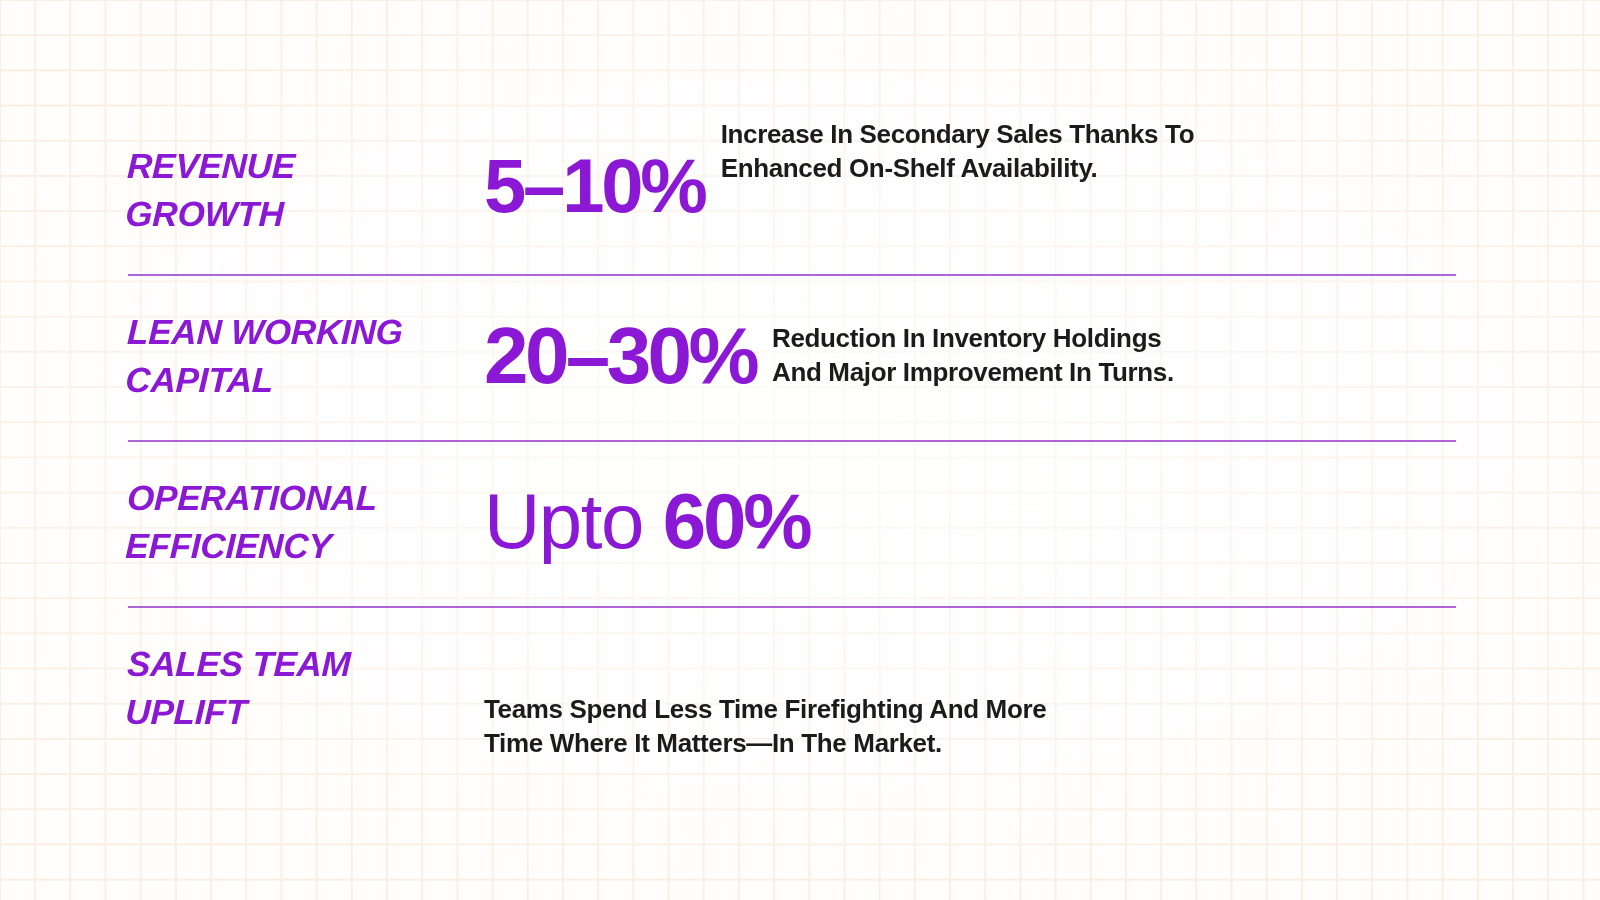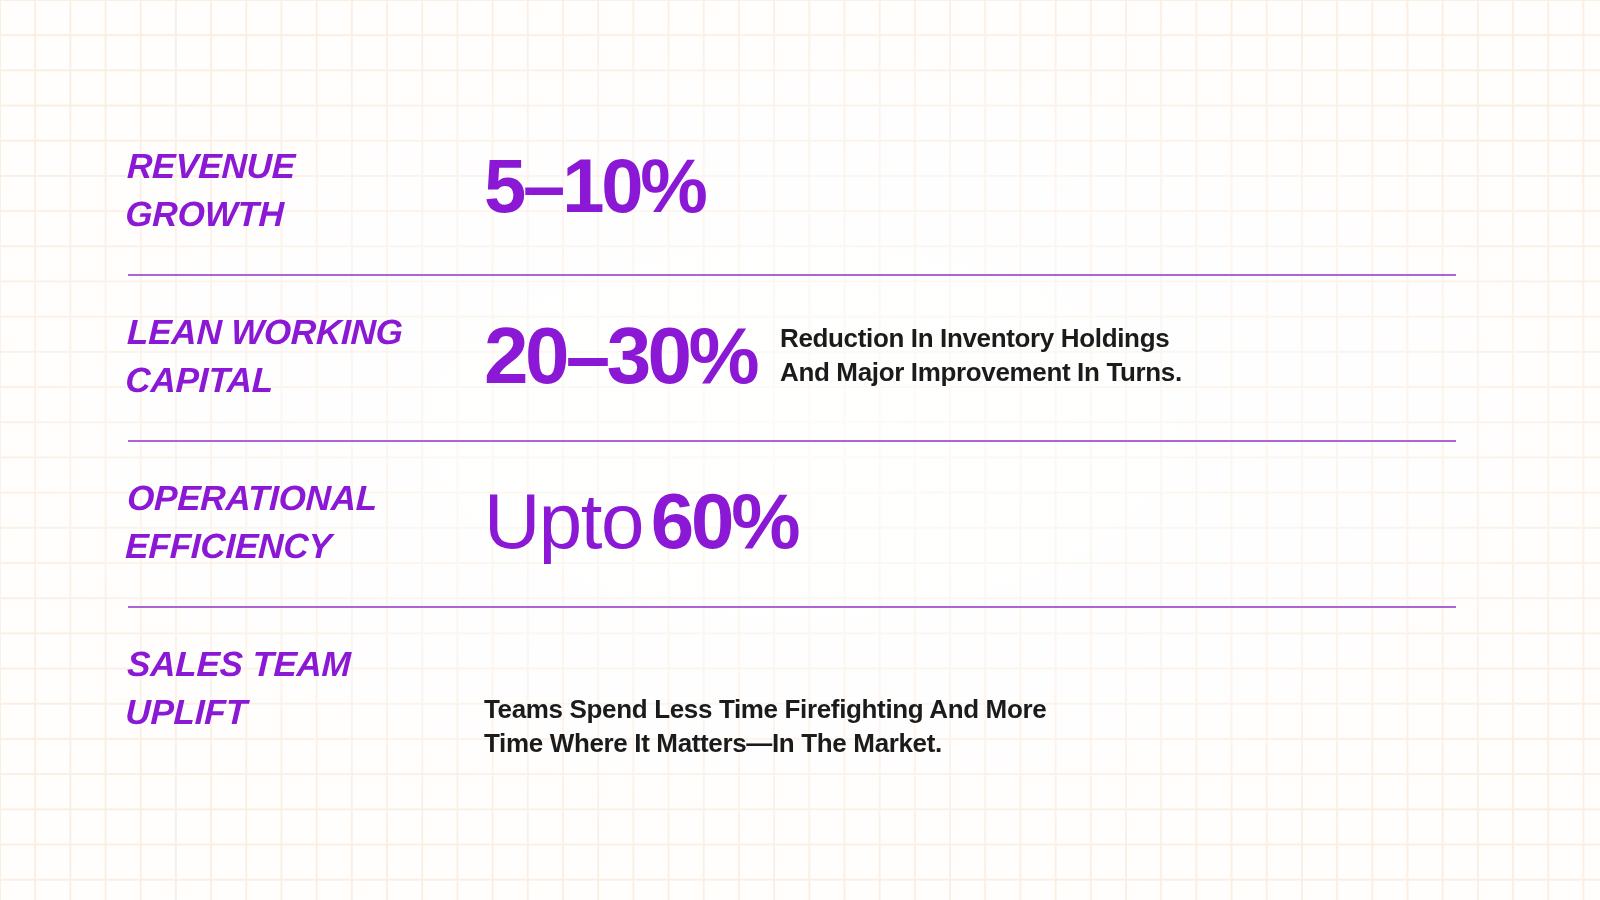--- a/index.html
+++ b/index.html
@@ -78,42 +78,42 @@
     font-weight: bold;
     font-size: 74px;
     line-height: 1;
     letter-spacing: -3.2px;
     white-space: nowrap;
     margin-right: 16px;
   }
   .row-stat .prefix {
     font-weight: normal;
     letter-spacing: -1.5px;
-    margin-right: 8px;
+    margin-right: 20px;
     text-align: center;
   }
 
   .row-desc {
     color: #1b1b1b;
     font-weight: bold;
     font-size: 26px;
     line-height: 1.3;
     letter-spacing: -0.35px;
     white-space: pre-line;
   }
 
   
   #row-0 { top: 142px; }
   #row-0 .row-stat { font-size: 76px; }
   #row-0 .row-body { position: relative; top: 6px; align-items: center; }
   #row-0 .row-desc { position: relative; top: -34px; }
 
   #row-1 { top: 308px; }
   #row-1 .row-stat { font-size: 80px; letter-spacing: -3.6px; }
-  #row-1 .row-body { position: relative; top: 8px; gap: 8px; }
+  #row-1 .row-body { position: relative; top: 8px; }
   #row-1 .row-desc { position: relative; top: -36px; }
 
   #row-2 { top: 474px; }
   #row-2 .row-stat { font-size: 78px; }
   #row-2 .row-body { position: relative; top: 8px; }
   #row-2 .row-desc { position: relative; top: -36px; }
 
   #row-3 { top: 640px; }
   #row-3 .row-body { position: relative; top: 14px; margin-top: 39px; }
   #row-3 .row-desc { position: relative; top: 0px; }
@@ -140,20 +140,22 @@
 
   <div id="rows">
 
     <div class="stat-row" id="row-0">
       <div class="row-label">REVENUE
 GROWTH</div>
       <div class="row-body">
         <div class="row-stat">
           <span class="prefix" style="margin-right: 0px;"></span><span>5–10%</span>
         </div>
+        <div class="row-desc">Increase In Secondary Sales Thanks To
+Enhanced On-Shelf Availability.</div>
       </div>
     </div>
     <div class="divider" id="divider-0"></div>
 
     <div class="stat-row" id="row-1">
       <div class="row-label">LEAN WORKING
 CAPITAL</div>
       <div class="row-body">
         <div class="row-stat">
           <span class="prefix" style="margin-right: 0px;"></span><span>20–30%</span>

